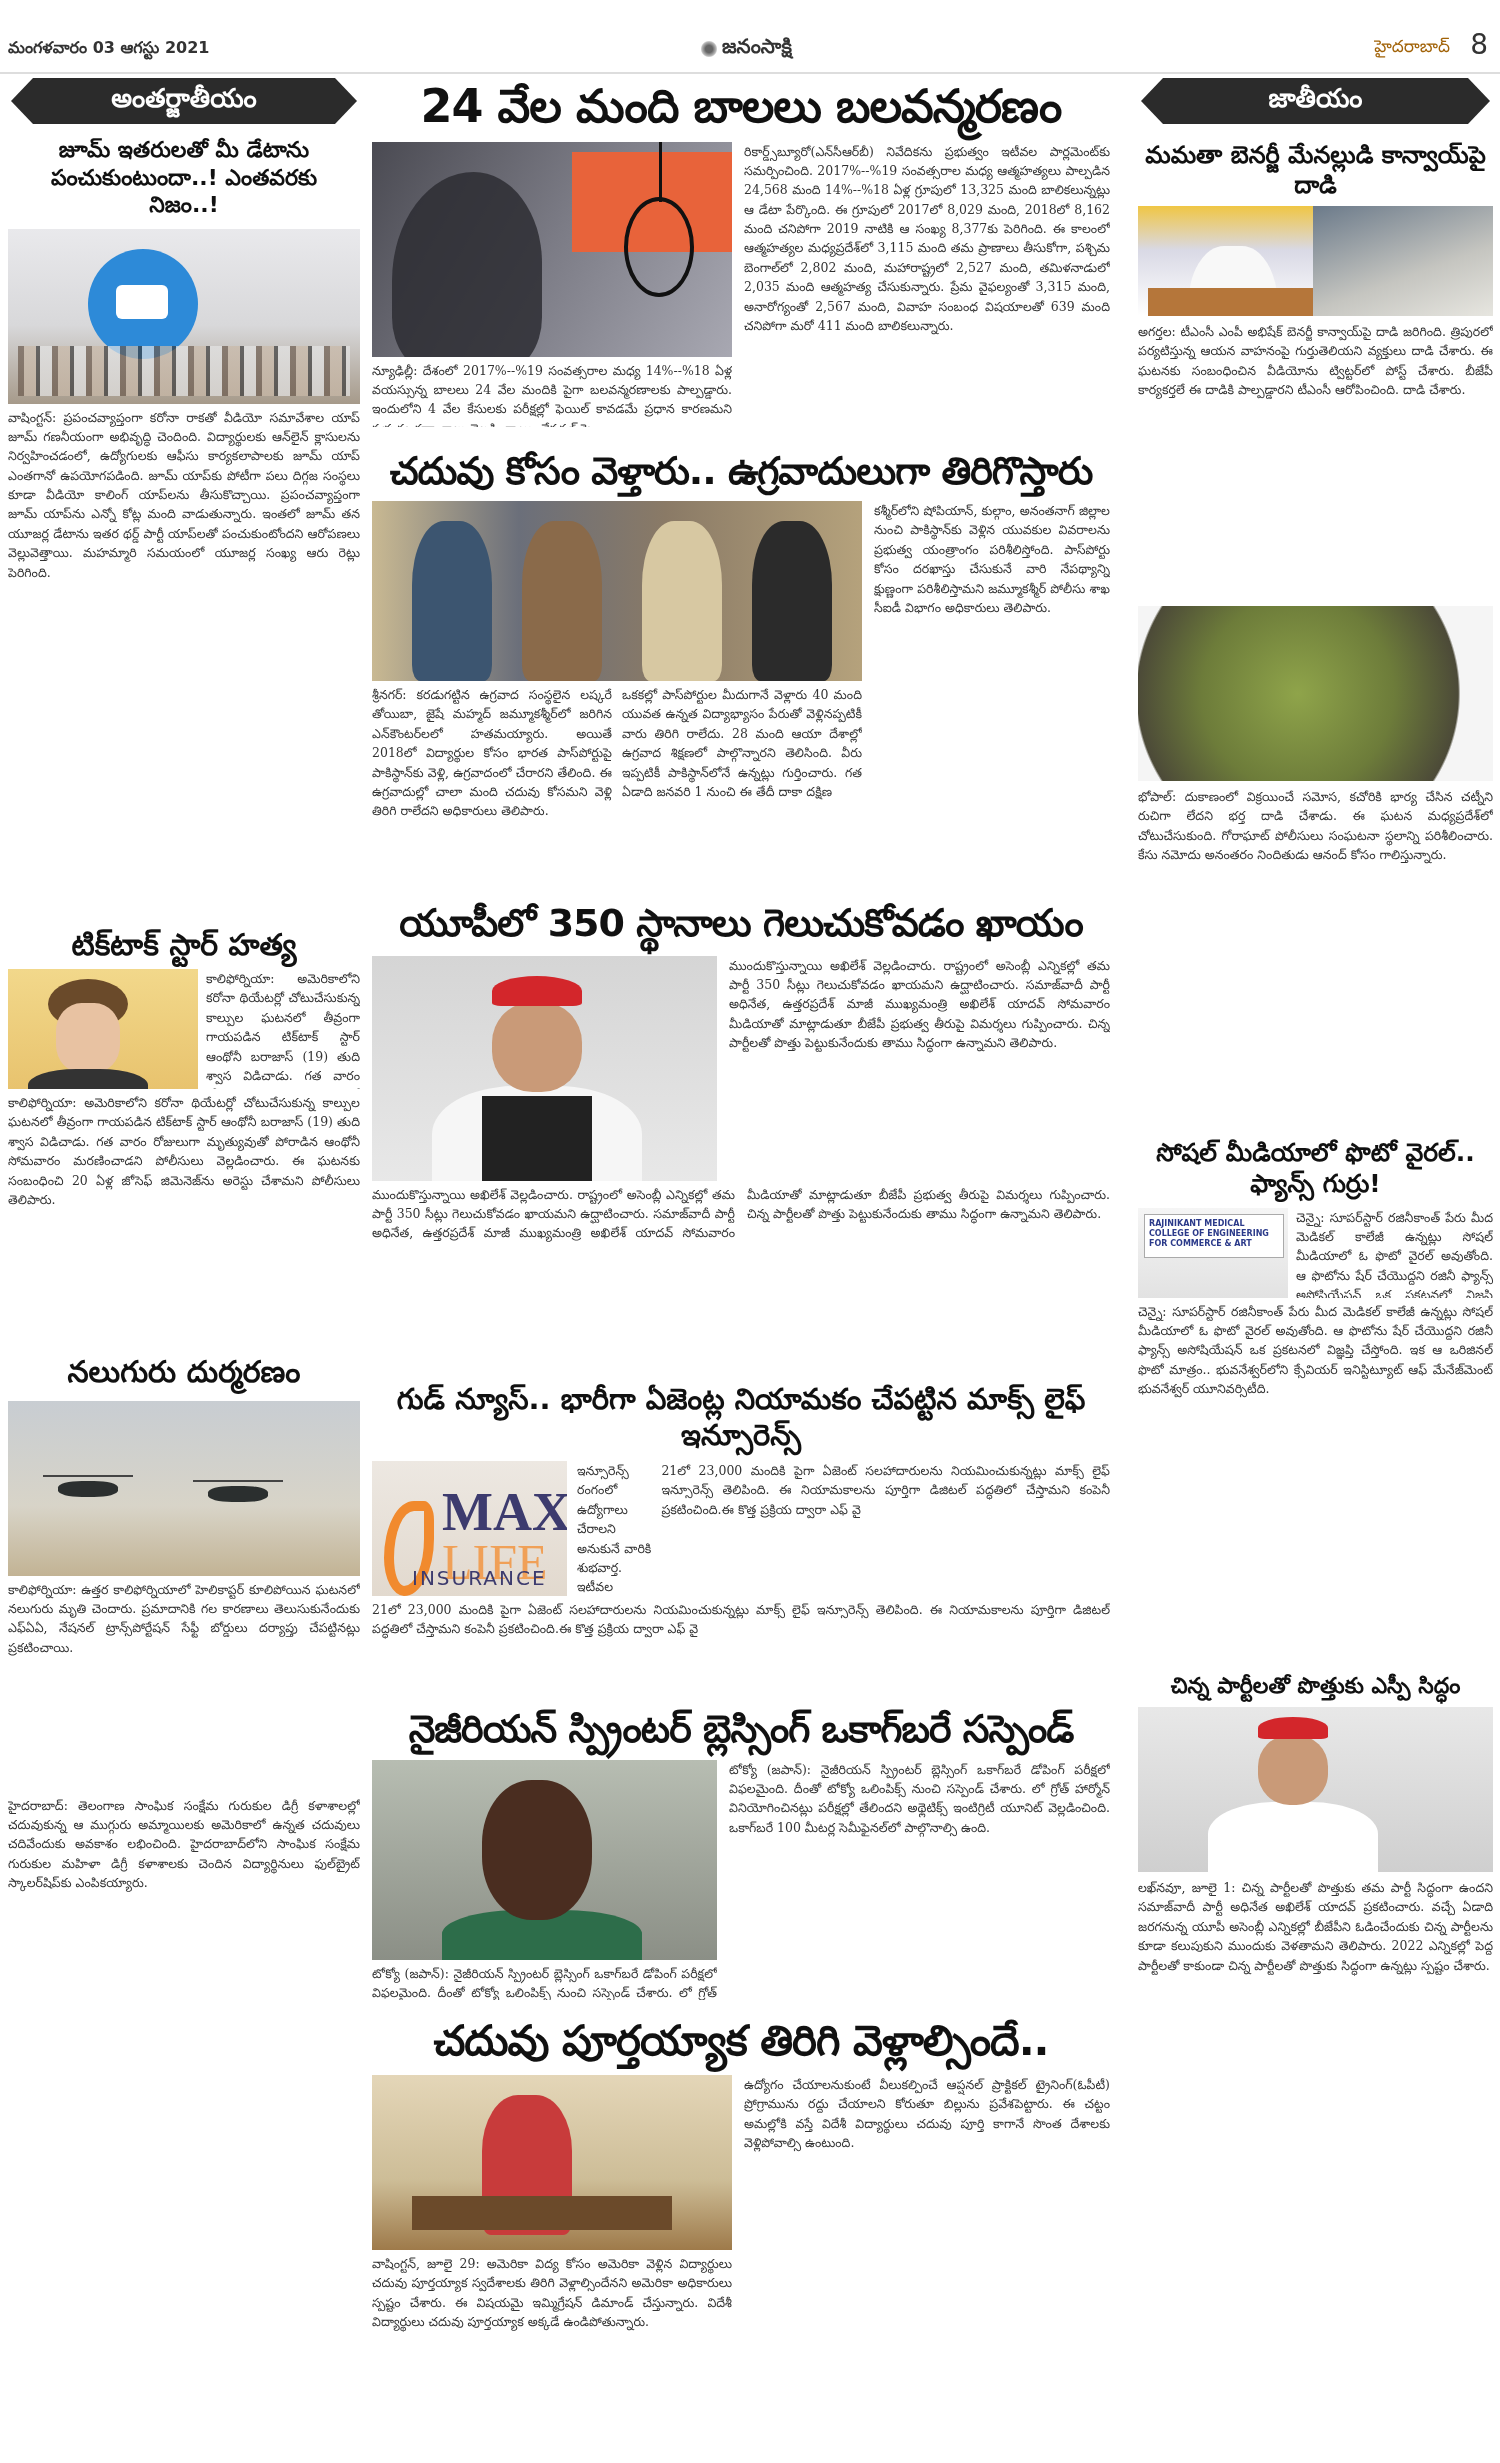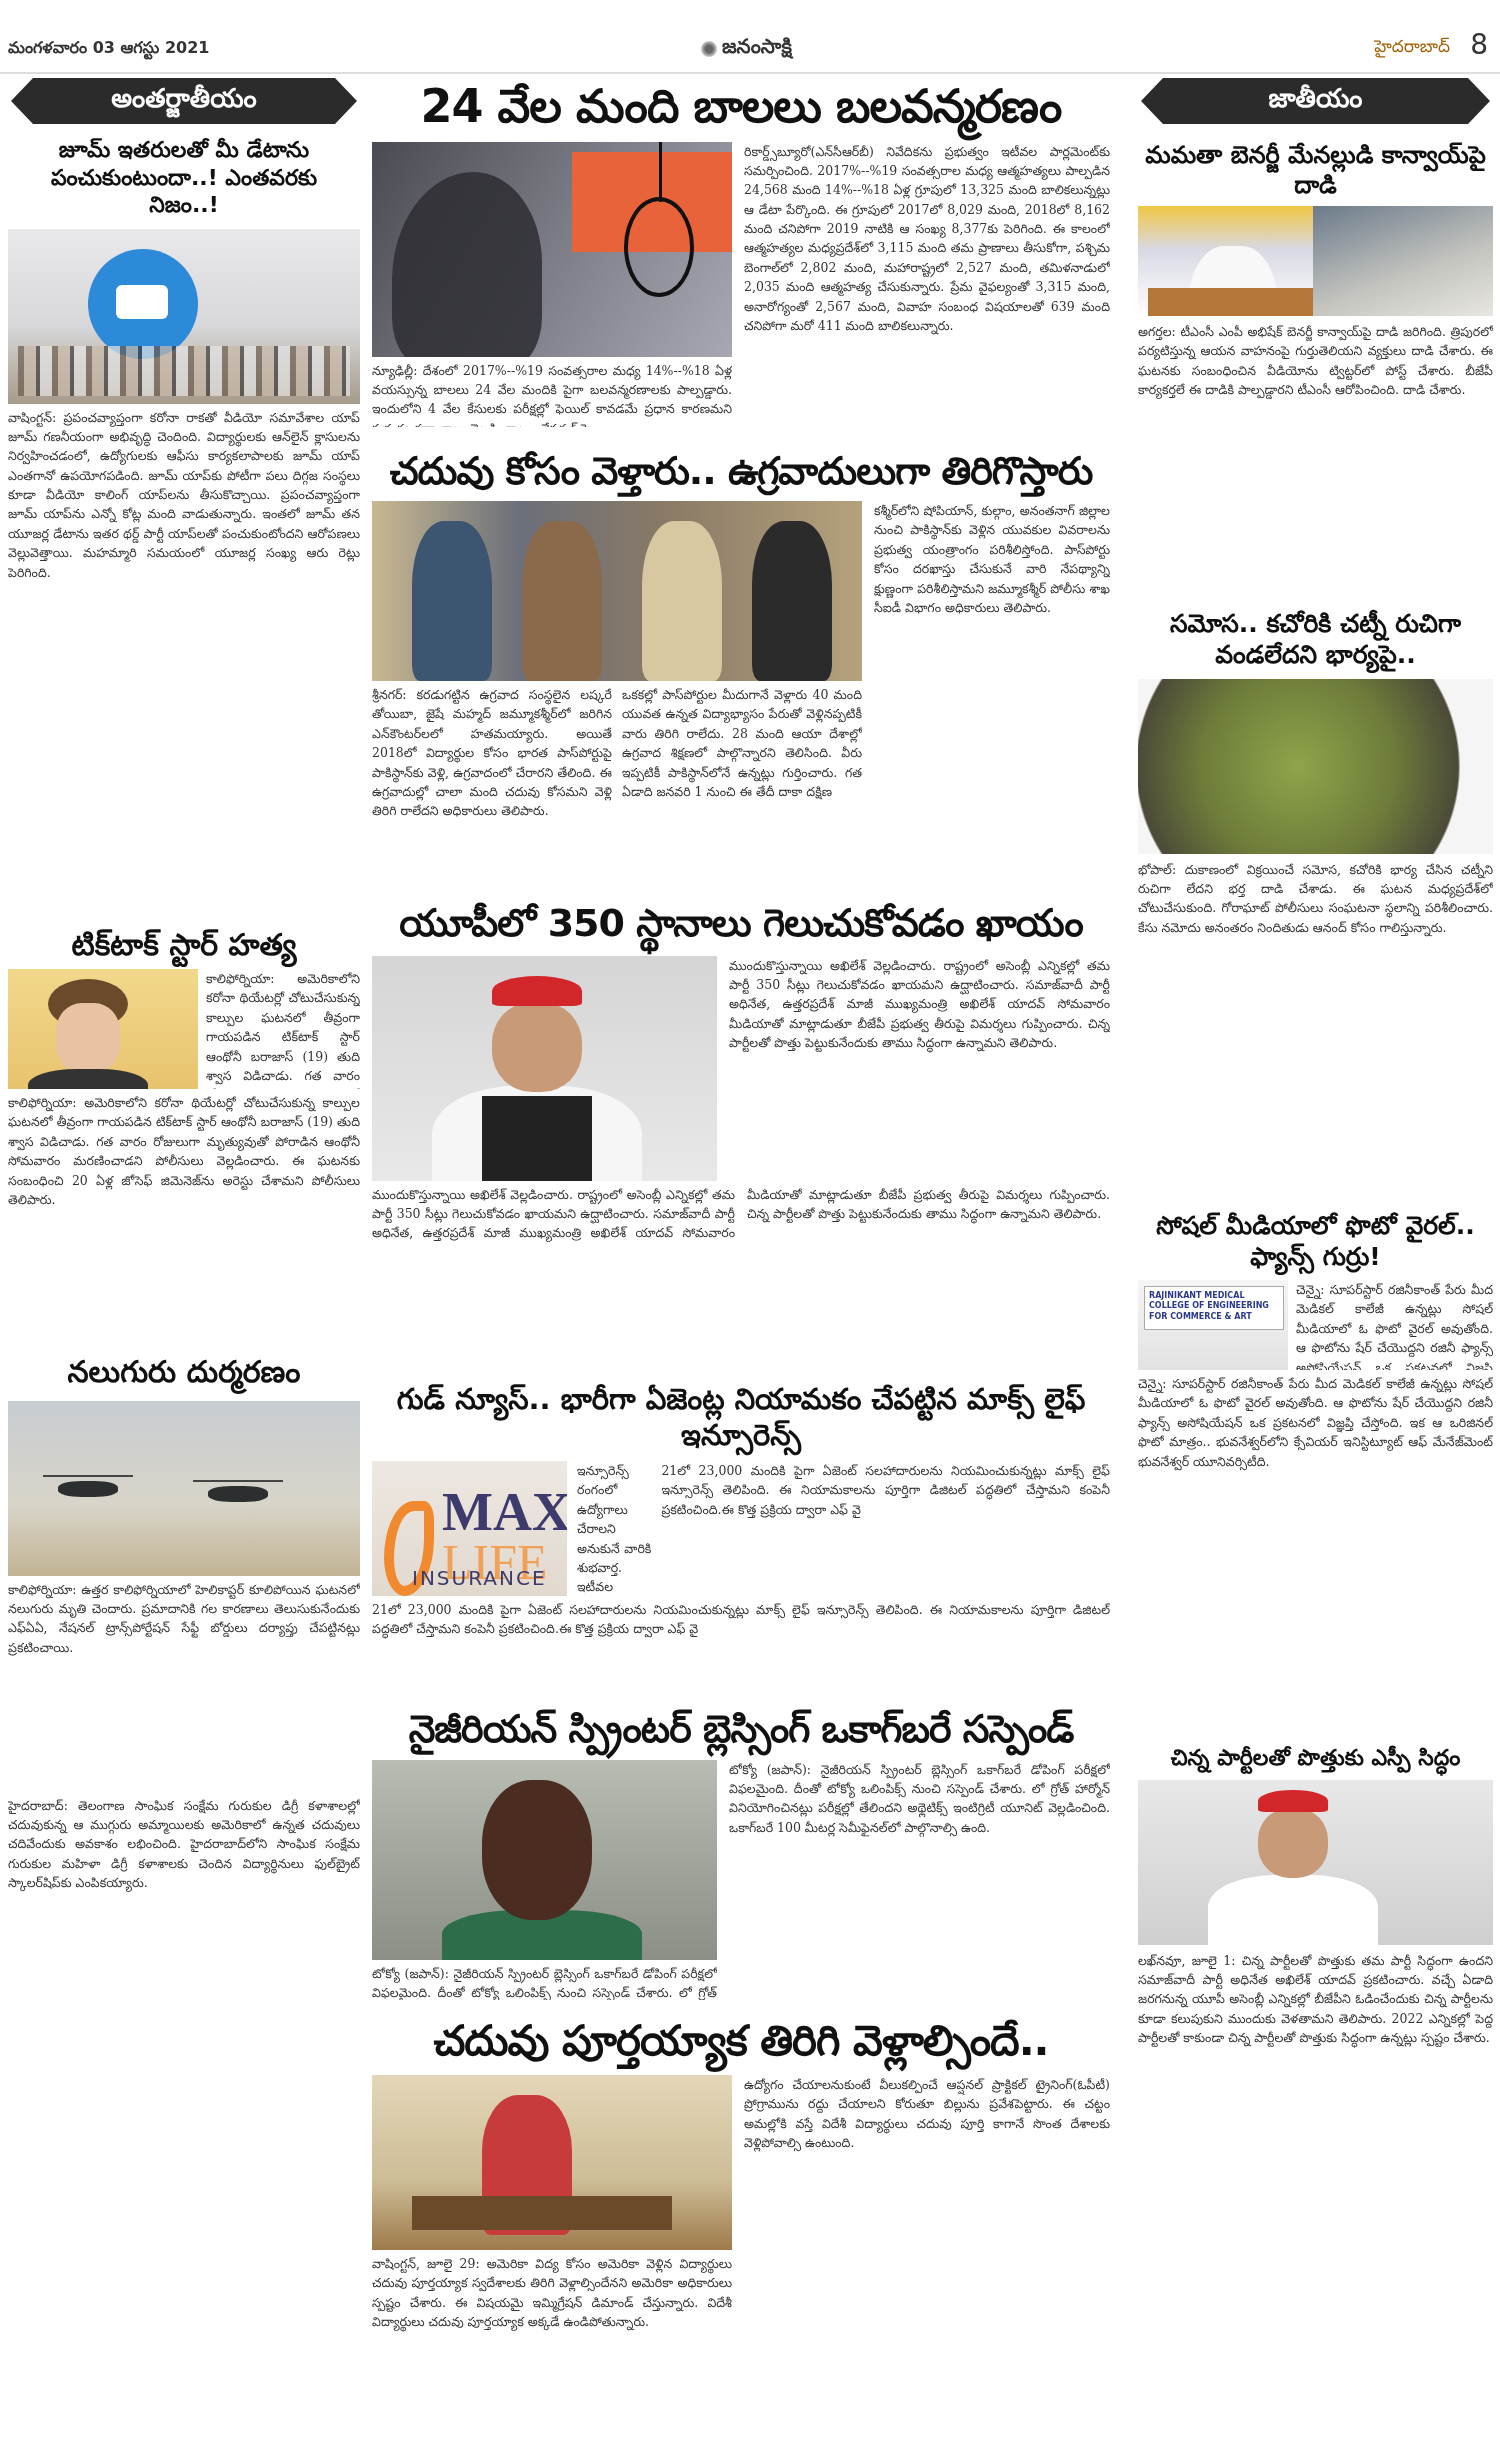--- a/index.html
+++ b/index.html
@@ -236,21 +236,20 @@
       <div class="photo ph-mamata1" style="width:175px; height:110px;">
         <div class="p"></div>
         <div class="podium"></div>
       </div>
       <div class="photo ph-mamata2" style="flex:1; height:110px;"></div>
     </div>
     <div class="body-text" style="height:290px; overflow:hidden; padding-top:6px;">అగర్తల: టీఎంసీ ఎంపీ అభిషేక్ బెనర్జీ కాన్వాయ్‌పై దాడి జరిగింది. త్రిపురలో పర్యటిస్తున్న ఆయన వాహనంపై గుర్తుతెలియని వ్యక్తులు దాడి చేశారు. ఈ ఘటనకు సంబంధించిన వీడియోను ట్విట్టర్‌లో పోస్ట్ చేశారు. బీజేపీ కార్యకర్తలే ఈ దాడికి పాల్పడ్డారని టీఎంసీ ఆరోపించింది. దాడి చేశారు.</div>
   </div>
 
   <div>
-    <div class="hl hl-side" style="font-size:25px; padding:2px 0 8px;">సమోస.. కచోరికి చట్నీ రుచిగా వండలేదని భార్యపై..</div>
     <div class="photo ph-chutney" style="height:175px;"></div>
     <div class="body-text" style="height:350px; overflow:hidden; padding-top:6px;">భోపాల్: దుకాణంలో విక్రయించే సమోస, కచోరికి భార్య చేసిన చట్నీని రుచిగా లేదని భర్త దాడి చేశాడు. ఈ ఘటన మధ్యప్రదేశ్‌లో చోటుచేసుకుంది. గోరాఘాట్ పోలీసులు సంఘటనా స్థలాన్ని పరిశీలించారు. కేసు నమోదు అనంతరం నిందితుడు ఆనంద్ కోసం గాలిస్తున్నారు.</div>
   </div>
 
   <div>
     <div class="hl hl-side" style="font-size:25px; padding:6px 0 8px;">సోషల్ మీడియాలో ఫొటో వైరల్.. ఫ్యాన్స్ గుర్రు!</div>
     <div style="display:flex; gap:8px;">
       <div class="photo ph-social" style="width:150px; height:90px; flex:none;">
         <div class="sign">RAJINIKANT MEDICAL COLLEGE OF ENGINEERING FOR COMMERCE &amp; ART</div>
       </div>

